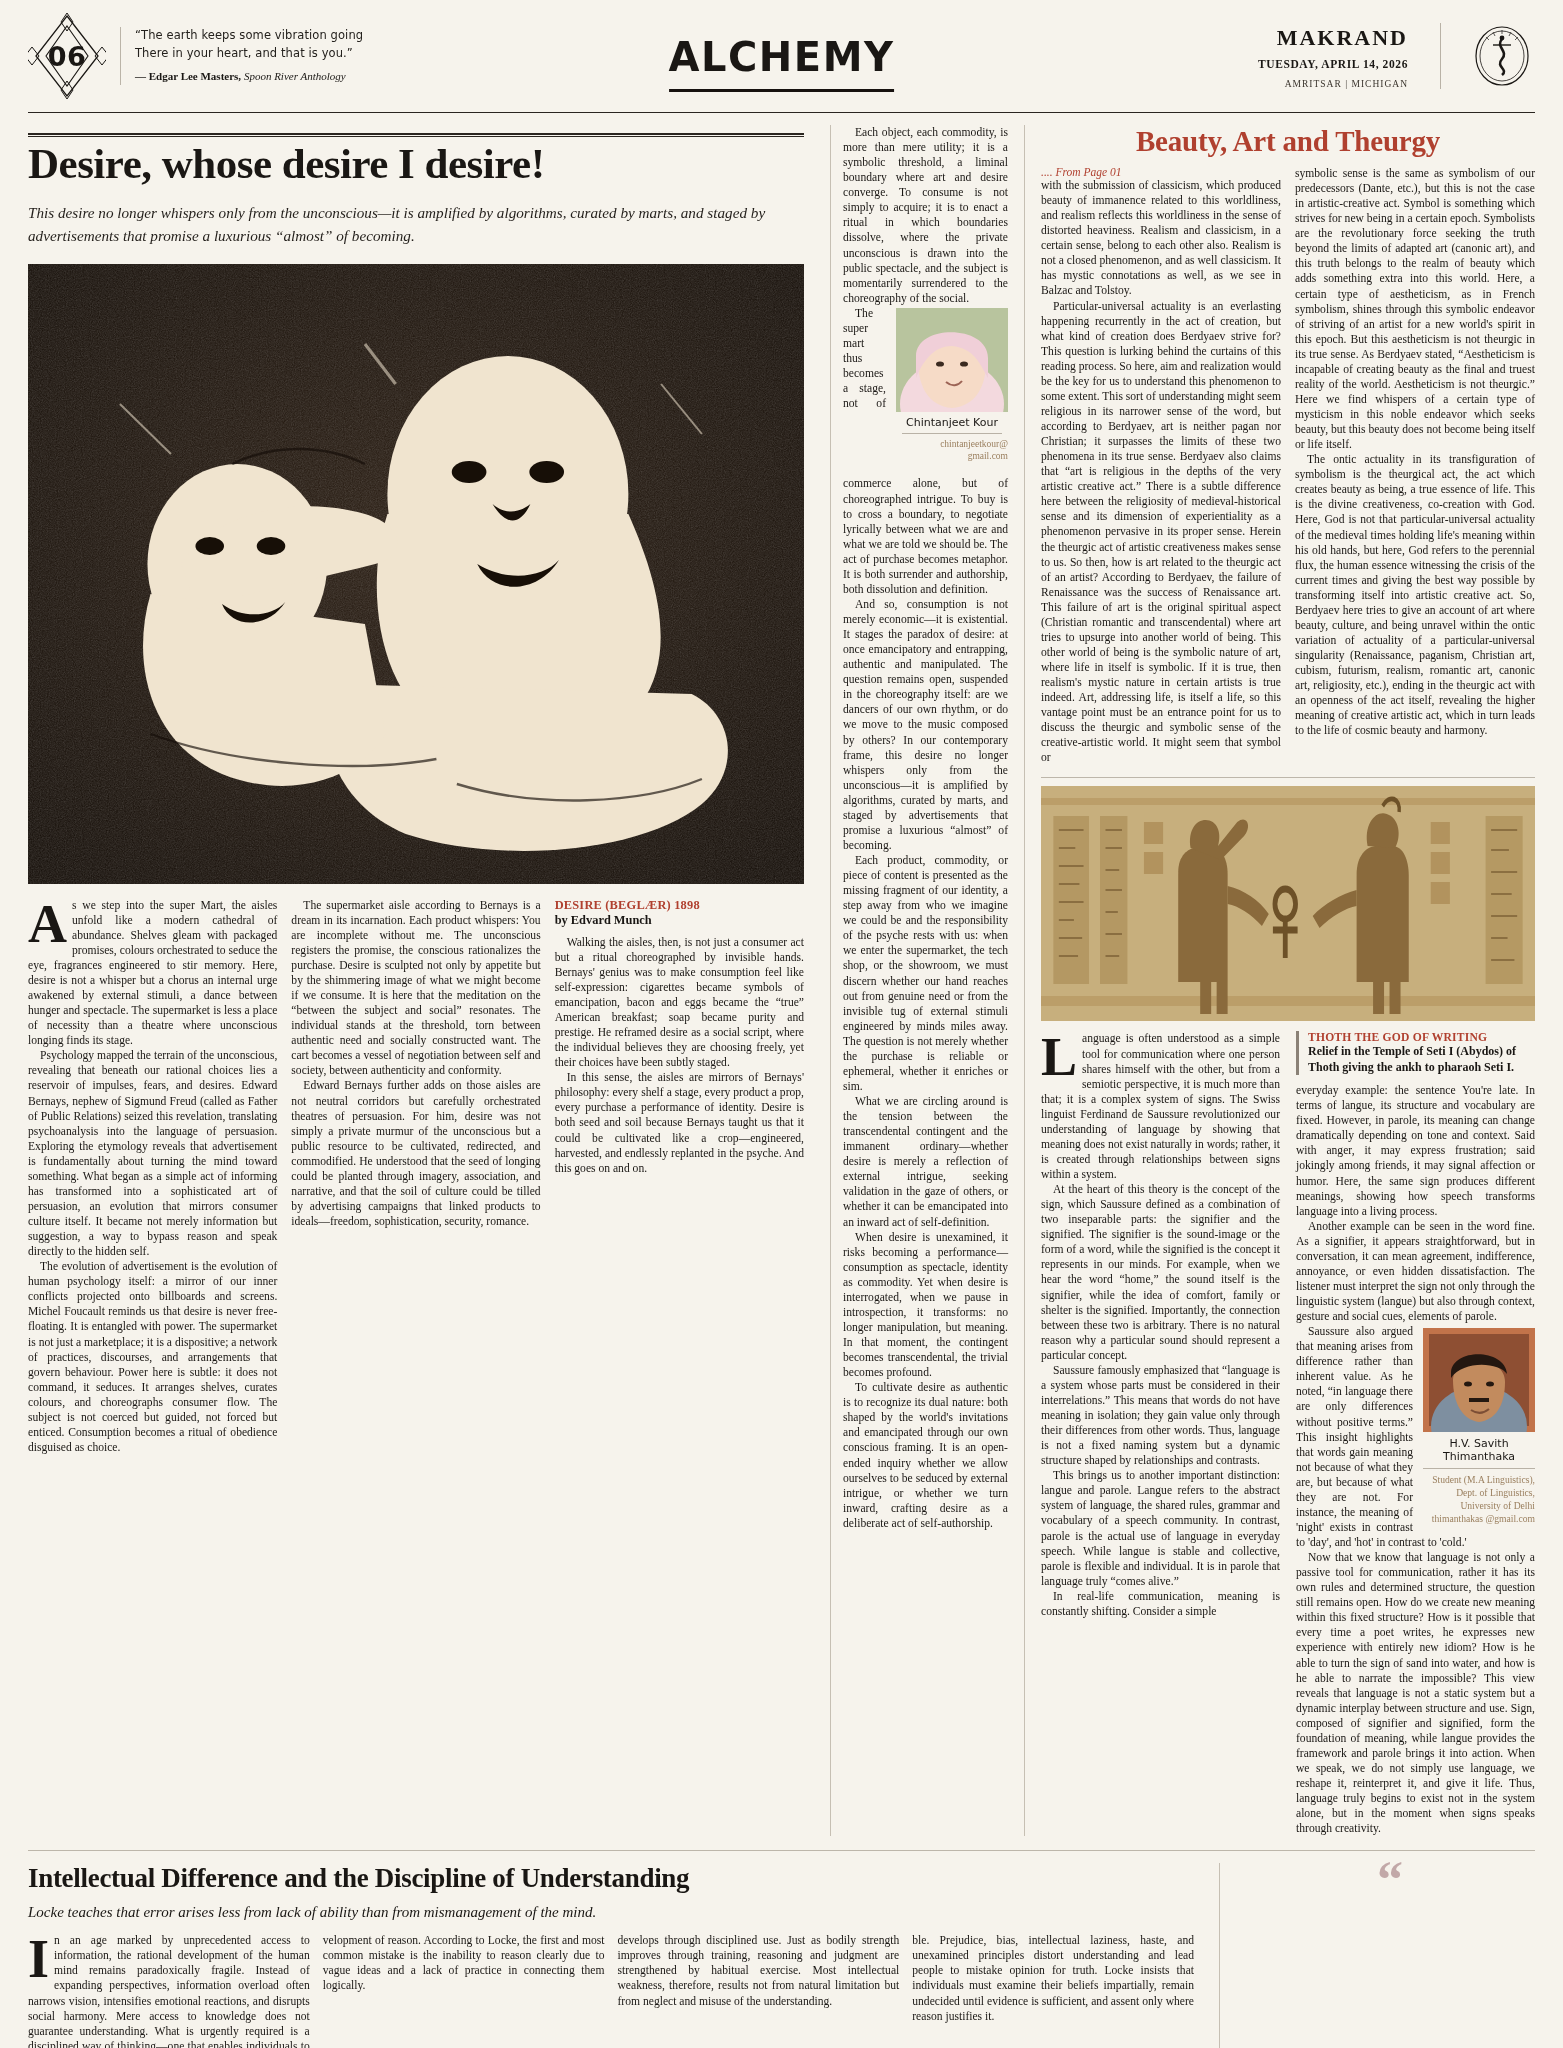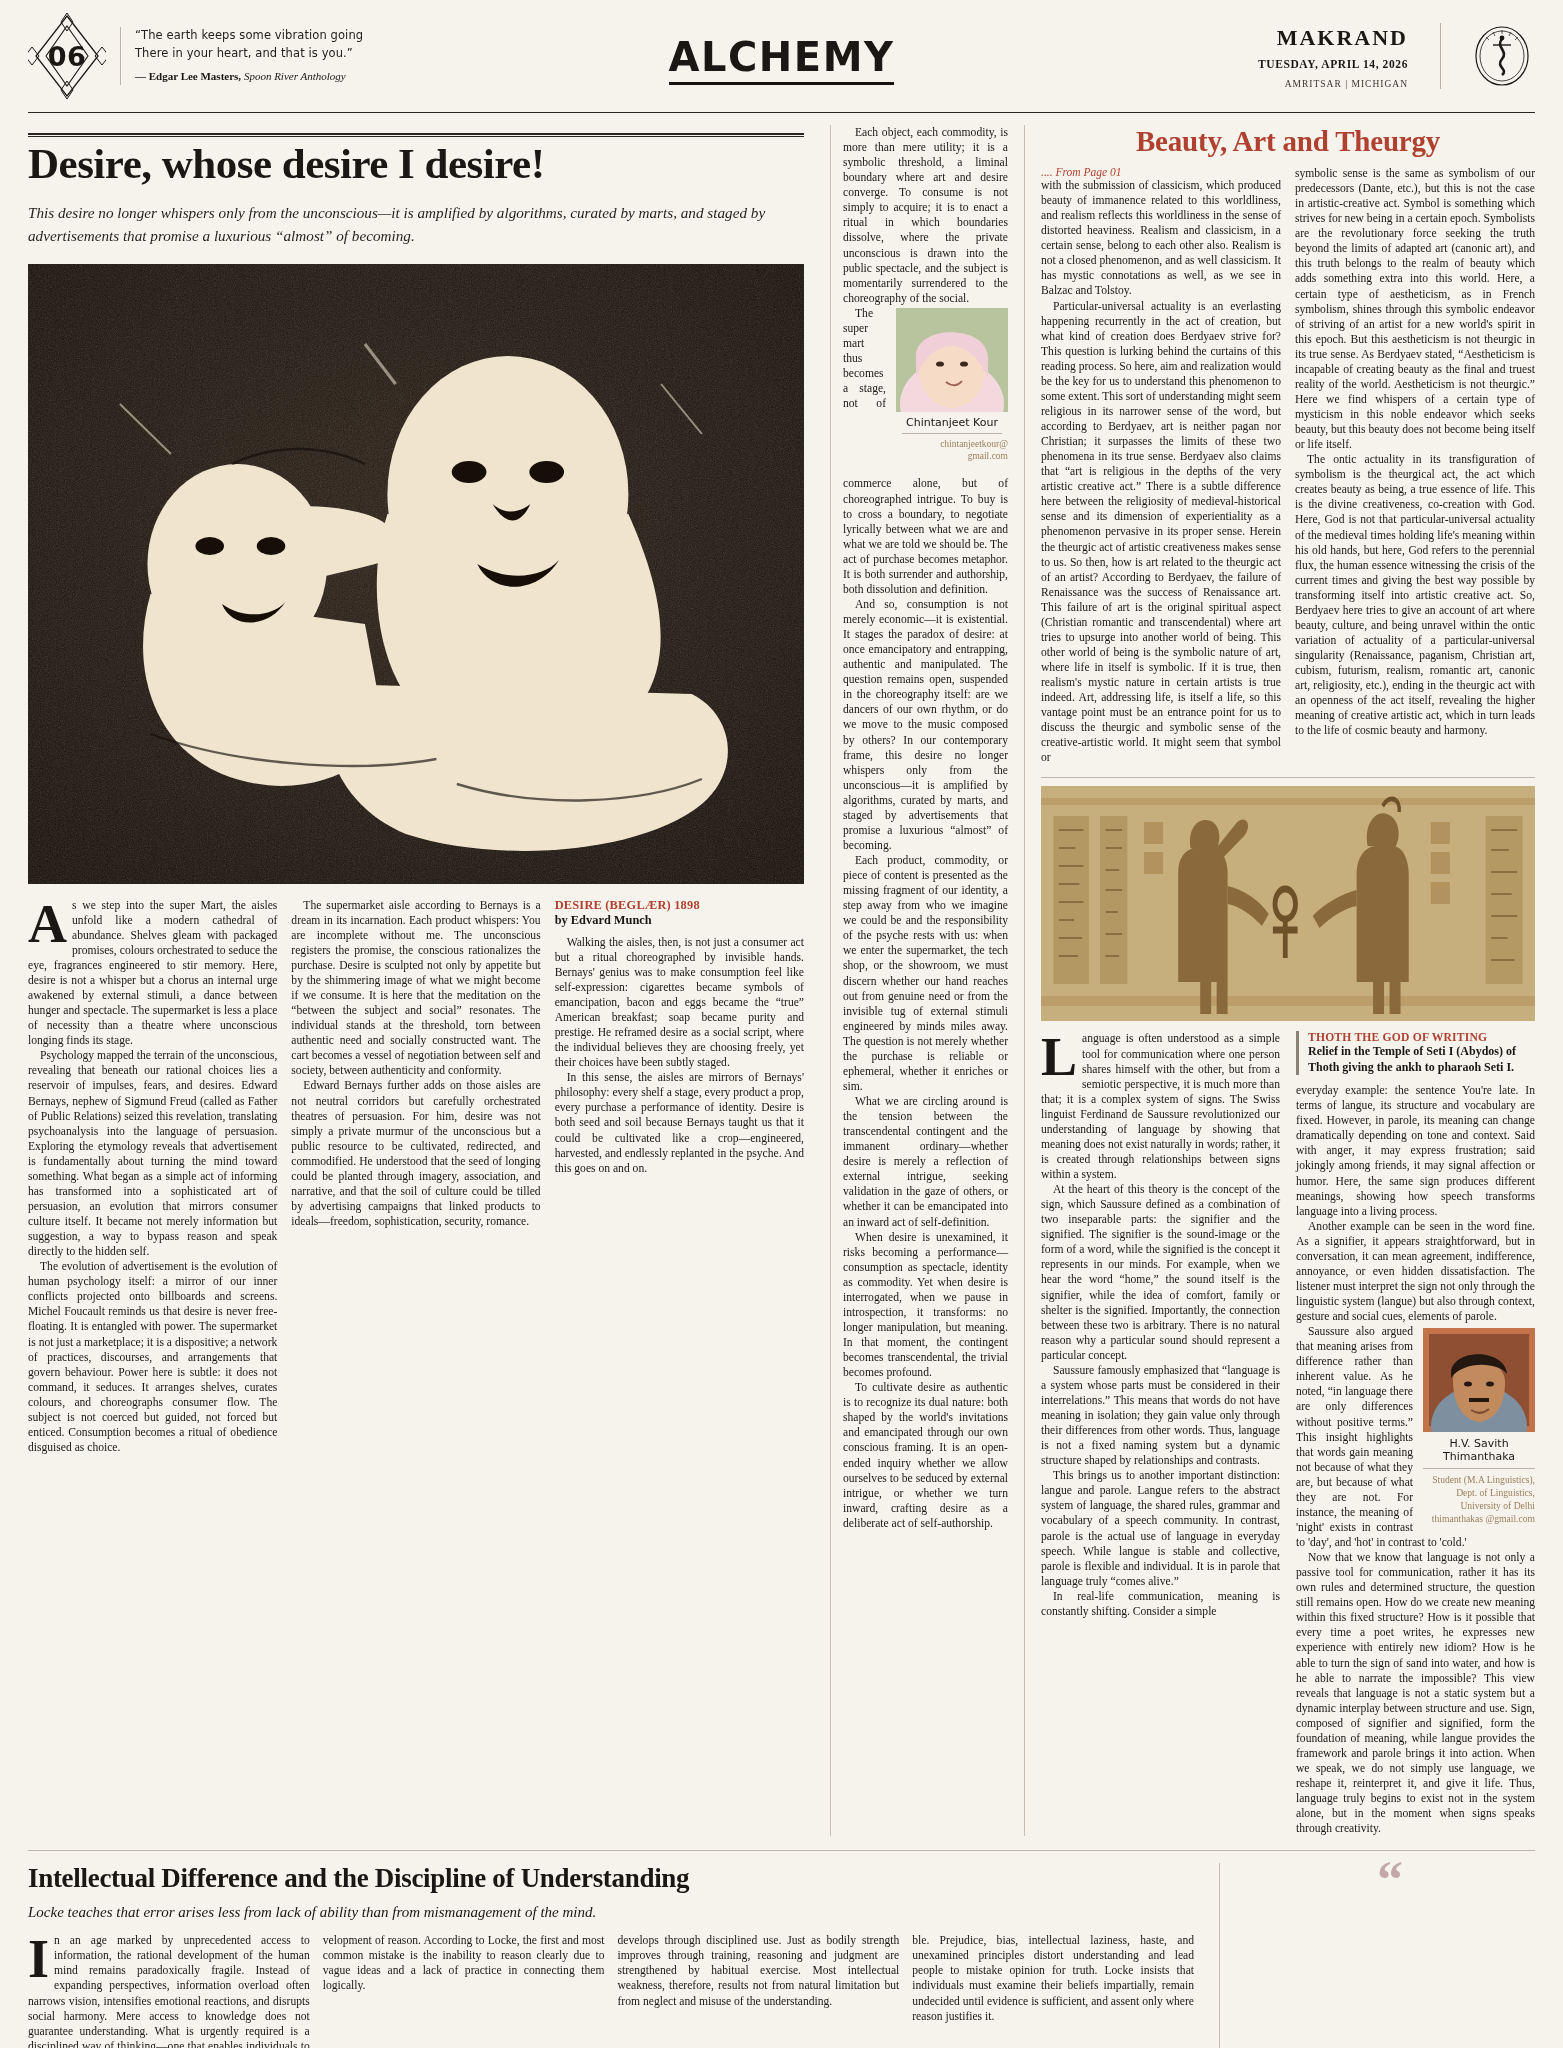--- a/index.html
+++ b/index.html
@@ -19,21 +19,21 @@
   .folio-wrap { display:flex; align-items:center; gap:14px; }
   .folio-badge { width:78px; height:86px; position:relative; display:flex; align-items:center; justify-content:center; }
   .folio-badge svg { position:absolute; inset:0; }
   .folio-num { position:relative; font-family:"DejaVu Sans", sans-serif; font-weight:700; font-size:27px; letter-spacing:.5px; }
   .quote-block { border-left:1px solid #bbb4a8; padding-left:14px; line-height:1.55; }
   .quote-line { font-family:"DejaVu Sans", sans-serif; font-size:11.5px; color:#24211d; letter-spacing:.1px; }
   .quote-attr { font-size:11px; margin-top:5px; }
   .quote-attr b { font-weight:700; }
   .quote-attr i { font-style:italic; }
   .alchemy { position:absolute; left:50%; transform:translateX(-50%); top:34px; font-family:"DejaVu Sans", sans-serif;
-             font-weight:700; font-size:40px; letter-spacing:1.5px; border-bottom:3px solid #17120f; padding-bottom:2px; }
+             font-weight:700; font-size:40px; letter-spacing:1.5px; border-bottom:3px solid #17120f; padding-bottom:9px; }
   .mast-right { margin-left:auto; display:flex; align-items:center; gap:32px; padding-right:4px;justify-content:flex-end; }
   .mast-meta { text-align:right; line-height:1.5; }
   .mast-name { font-size:22px; font-weight:700; letter-spacing:2px; }
   .mast-date { font-size:11.5px; font-weight:700; letter-spacing:.6px; margin-top:2px; }
   .mast-city { font-size:9.5px; letter-spacing:1px; margin-top:3px; color:#3a342d; }
   .mast-divider { width:1px; height:66px; background:#b9b2a6; }
   .mast-seal { width:58px; height:62px; }
 
   .rule-thick { border-top:1px solid #2a2520; margin:0 10px; }
   .rule-double { border-top:2px solid #2a2520; border-bottom:1px solid #2a2520; height:4px; margin:6px 10px 0; }

